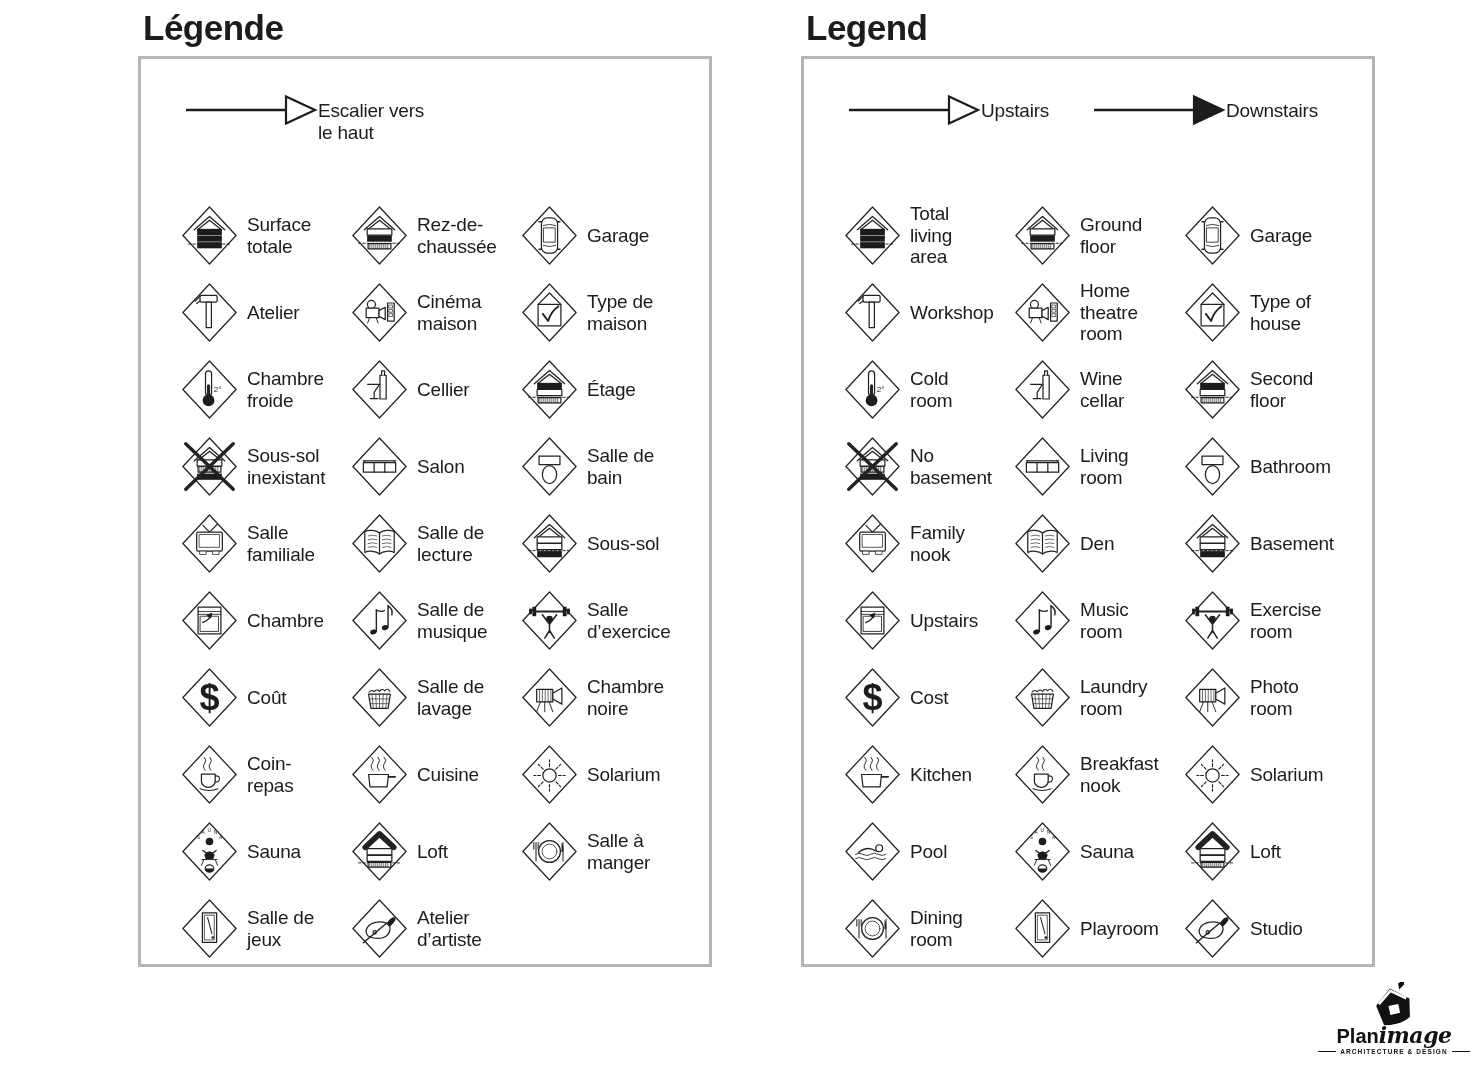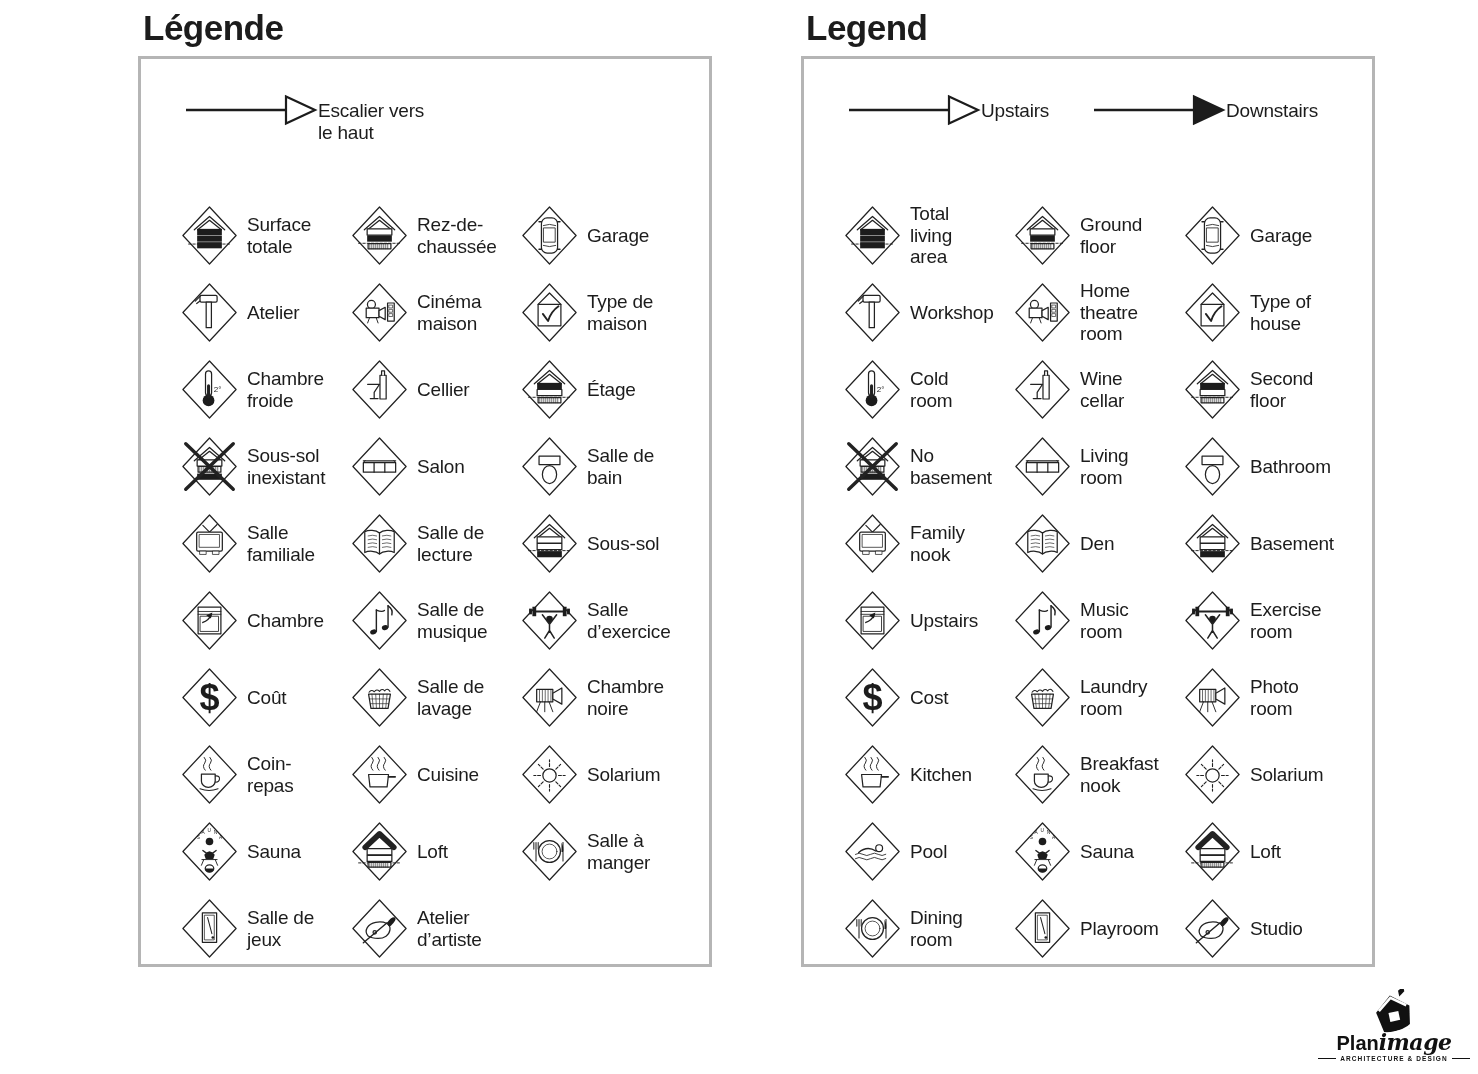--- a/index.html
+++ b/index.html
@@ -12,21 +12,21 @@
                font-size:35px;font-weight:700;letter-spacing:-0.5px;}
   .panel{height:911px;box-sizing:border-box;border:3px solid #b5b5b5;
          padding:34px 6px 0 40px;background:#fff;}
   .arrows{display:flex;margin-left:3px;height:104px;}
   .arrow-item{width:245px;display:flex;}
   .arrow-label{font-size:19px;letter-spacing:-0.2px;margin-top:7px;}
   .grid{display:grid;grid-template-columns:170px 170px 1fr;grid-auto-rows:77px;}
   .cell{display:flex;align-items:center;gap:9px;}
   .icon{flex:0 0 auto;line-height:0;}
   .label{font-size:19px;line-height:1.13;letter-spacing:-0.2px;white-space:pre-line;}
-  .logo{position:absolute;right:8px;bottom:12px;width:152px;text-align:center;}
+  .logo{position:absolute;right:8px;bottom:19px;width:152px;text-align:center;}
   .logo-house{display:block;margin:0 auto -4px auto;}
   .brand{font-size:20px;font-weight:800;line-height:1.05;color:#111;}
   .brand .it{font-style:italic;font-weight:700;font-size:22px;
              font-family:"DejaVu Serif",serif;letter-spacing:-0.5px;}
   .tagline{display:flex;align-items:center;gap:4px;margin-top:1px;
            font-size:6.5px;font-weight:700;letter-spacing:1.1px;color:#111;}
   .tagline::before,.tagline::after{content:"";flex:1;height:1px;background:#111;}
 </style>
 </head>
 <body>

